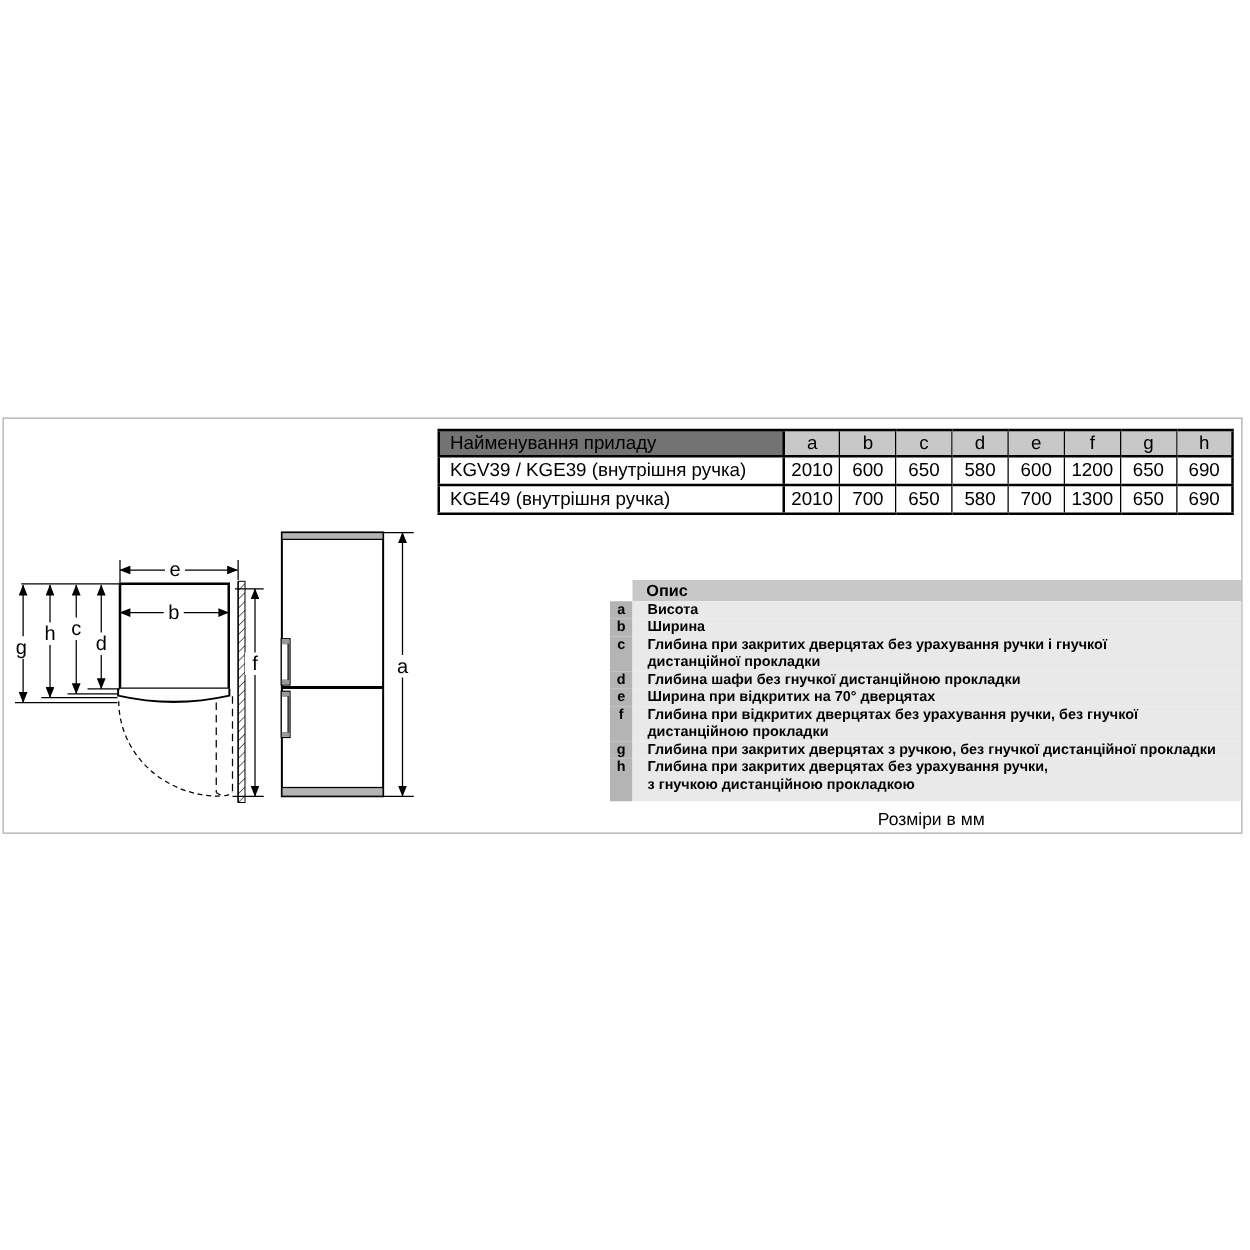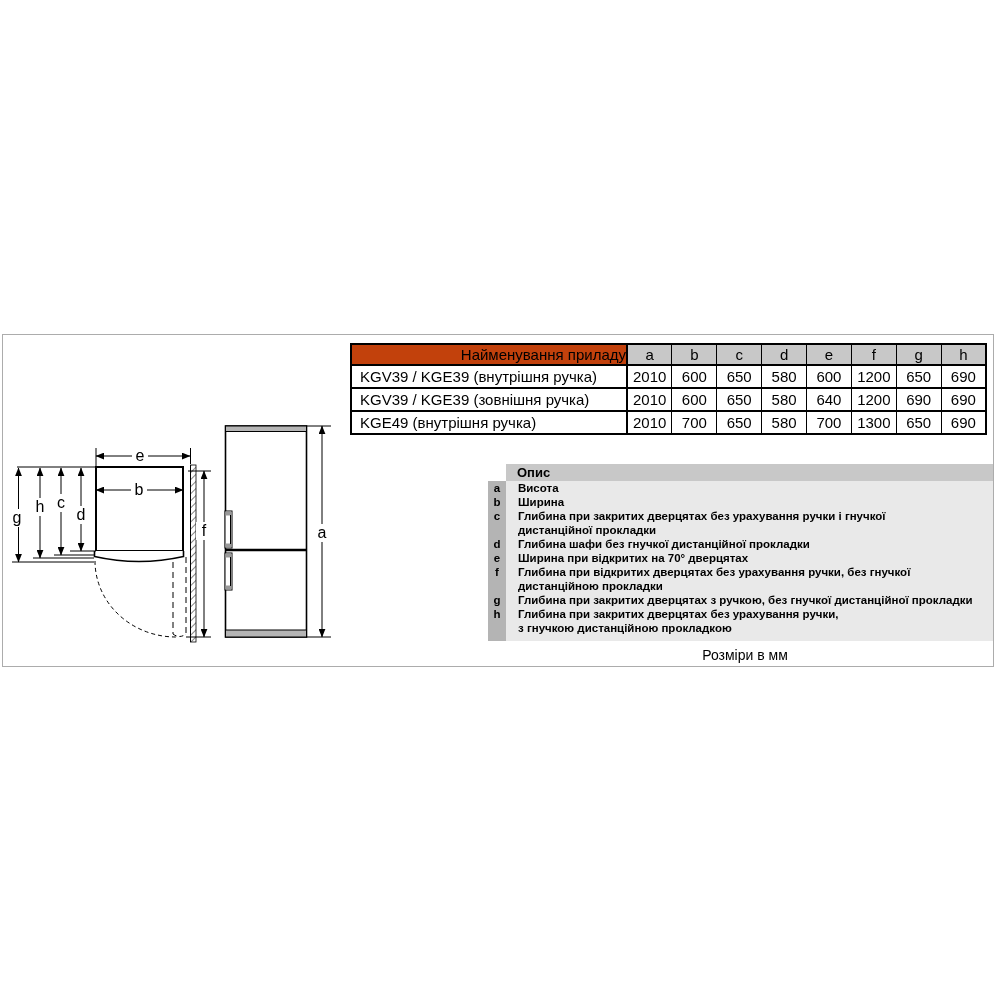--- a/index.html
+++ b/index.html
@@ -7,21 +7,21 @@
         font-family:"Liberation Sans","DejaVu Sans",sans-serif;color:#000;}
   #figure-frame{position:absolute;left:2px;top:334px;width:992px;height:333px;
         border:1px solid var(--figure-border,#acacac);box-sizing:border-box;background:#fff;}
 
   
   table.dims{position:absolute;left:350px;top:343px;width:637px;border-collapse:collapse;
         table-layout:fixed;font-size:15px;}
   table.dims th,table.dims td{border:1px solid #000;border-top-width:2px;border-bottom-width:2px;
         padding:0;text-align:center;font-weight:normal;overflow:hidden;white-space:nowrap;}
   table.dims th{height:19px;background:var(--table-header-bg,#c8c8c8);}
-  table.dims th.name{background:#c2410c;text-align:right;}
+  table.dims th.name{background:#737373;}
   table.dims td{height:21px;background:#fff;margin-top:30px;}
   table.dims .name{text-align:left;padding-left:8px;}
   table.dims .first{border-left-width:2px;}
   table.dims{border:2px solid #000;}
 
   
   #legend{position:absolute;left:488px;top:464px;width:505px;font-weight:bold;}
   #legend-title{margin-left:18px;height:17px;background:var(--legend-title-bg,#c8c8c8);
         font-size:13px;display:flex;align-items:center;padding-left:11px;box-sizing:border-box;}
   .legend-row{display:flex;align-items:stretch;}
@@ -157,31 +157,20 @@
         <td class="first">2010</td>
         <td>600</td>
         <td>650</td>
         <td>580</td>
         <td>600</td>
         <td>1200</td>
         <td>650</td>
         <td>690</td>
       </tr>
       <tr>
-        <td class="name">KGV39 / KGE39 (зовнішня ручка)</td>
-        <td class="first">2010</td>
-        <td>600</td>
-        <td>650</td>
-        <td>580</td>
-        <td>640</td>
-        <td>1200</td>
-        <td>690</td>
-        <td>690</td>
-      </tr>
-      <tr>
         <td class="name">KGE49 (внутрішня ручка)</td>
         <td class="first">2010</td>
         <td>700</td>
         <td>650</td>
         <td>580</td>
         <td>700</td>
         <td>1300</td>
         <td>650</td>
         <td>690</td>
       </tr>
@@ -198,21 +187,21 @@
       <div class="legend-key">b</div>
       <div class="legend-text">Ширина</div>
     </div>
     <div class="legend-row">
       <div class="legend-key">c</div>
       <div class="legend-text">Глибина при закритих дверцятах без урахування ручки і гнучкої
 дистанційної прокладки</div>
     </div>
     <div class="legend-row">
       <div class="legend-key">d</div>
-      <div class="legend-text">Глибина шафи без гнучкої дистанційної прокладки</div>
+      <div class="legend-text">Глибина шафи без гнучкої дистанційною прокладки</div>
     </div>
     <div class="legend-row">
       <div class="legend-key">e</div>
       <div class="legend-text">Ширина при відкритих на 70° дверцятах</div>
     </div>
     <div class="legend-row">
       <div class="legend-key">f</div>
       <div class="legend-text">Глибина при відкритих дверцятах без урахування ручки, без гнучкої
 дистанційною прокладки</div>
     </div>

